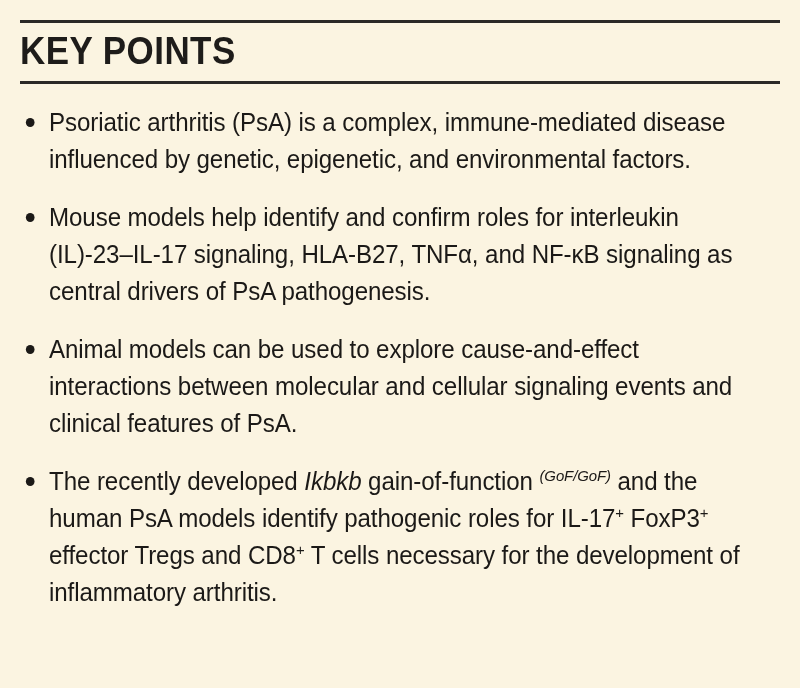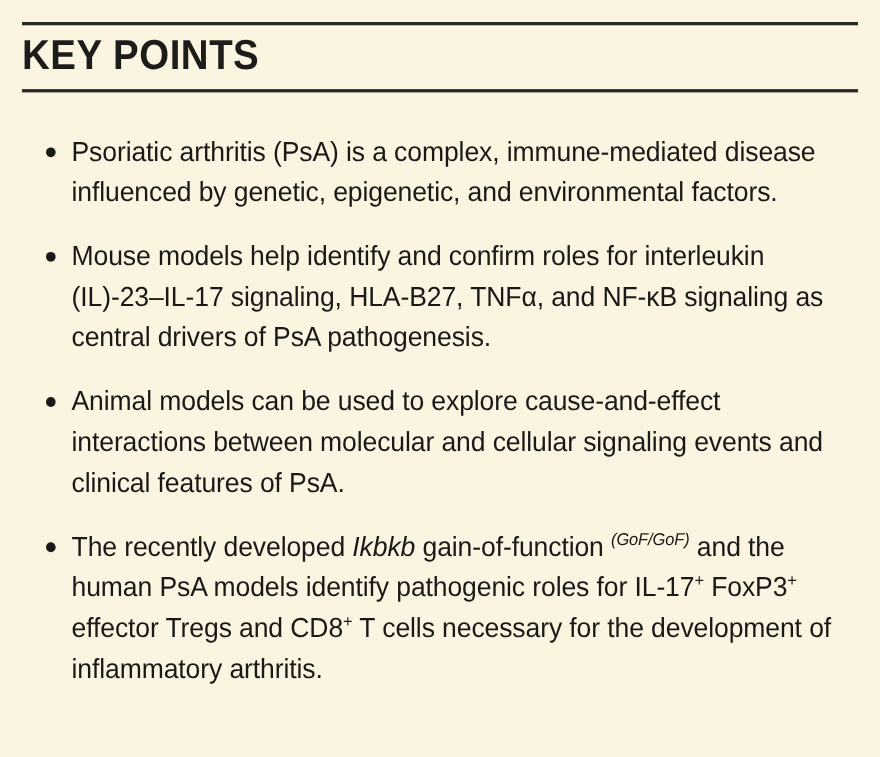--- a/index.html
+++ b/index.html
@@ -43,21 +43,21 @@
     transform: scaleX(0.92);
     transform-origin: left top;
     white-space: nowrap;
   }
 
   .kp-list {
     position: absolute;
     left: 22px;
     top: 104px;
     width: 762px;
-    margin: 16px;
+    margin: 0;
     padding: 0;
     list-style: none;
   }
   .kp-item {
     position: relative;
     padding-left: 28px;
     margin-bottom: 21px;
     font-family: "Liberation Sans", sans-serif;
     font-size: 25px;
     line-height: 37px;

